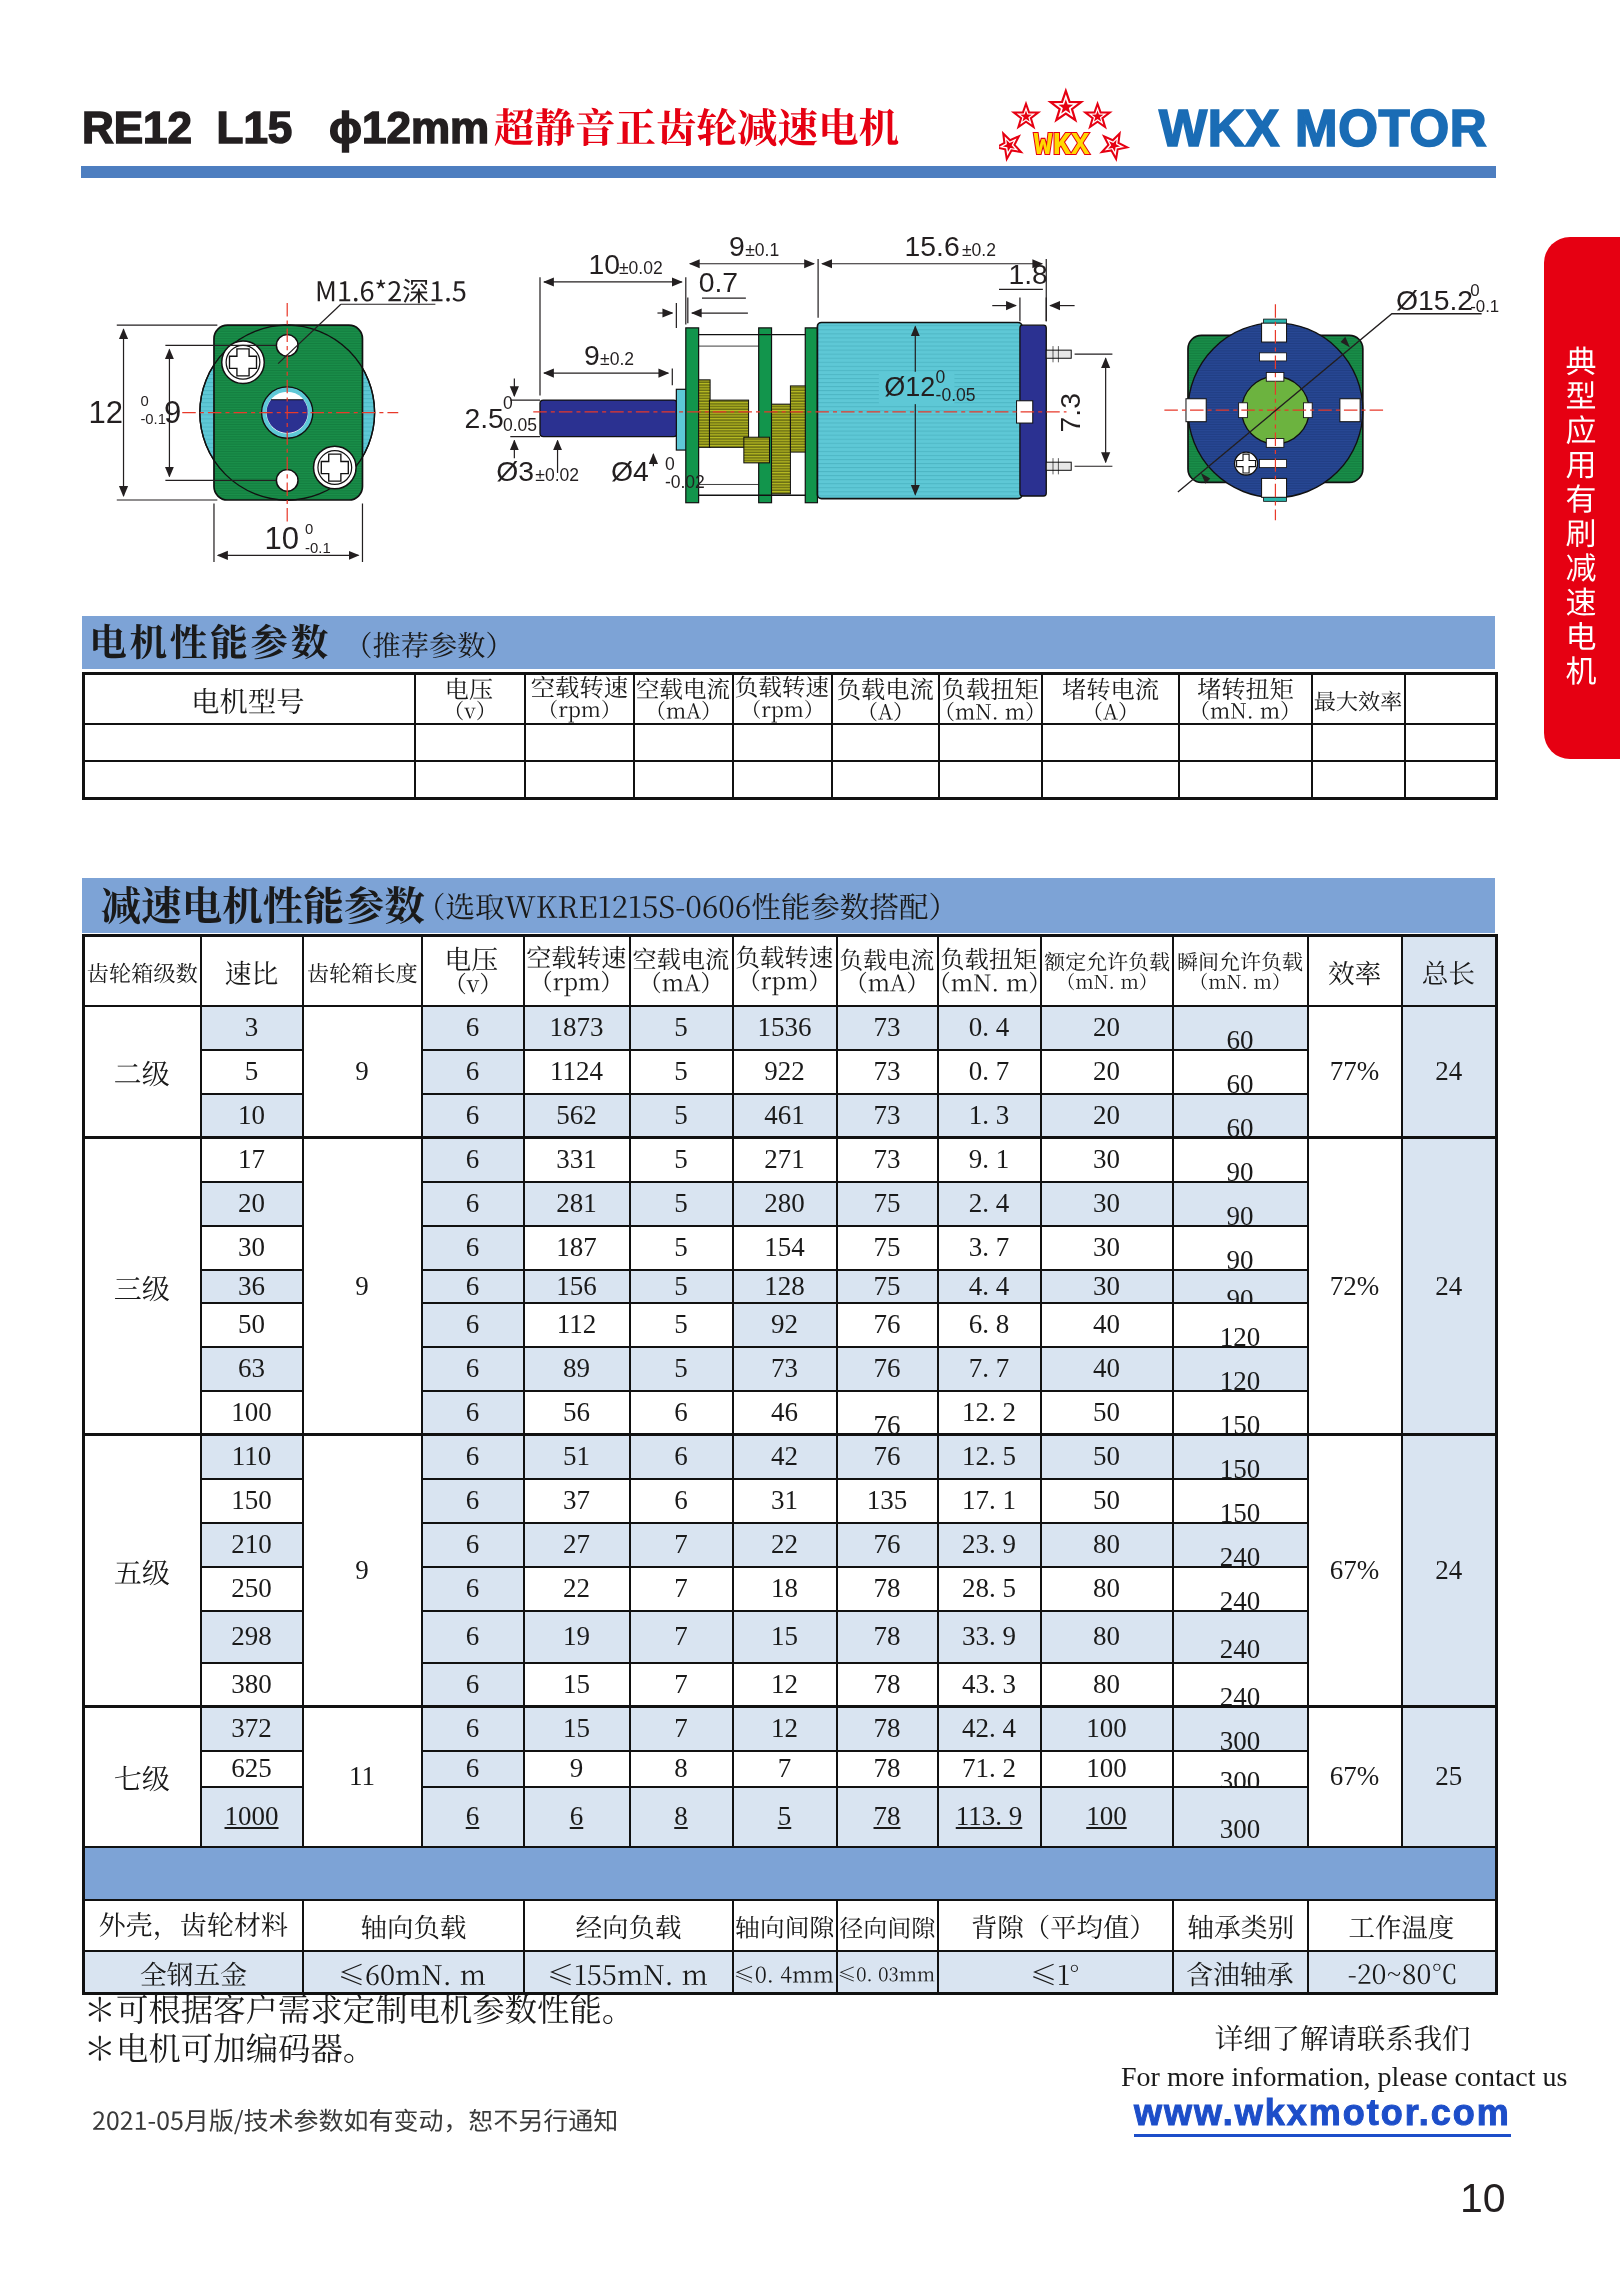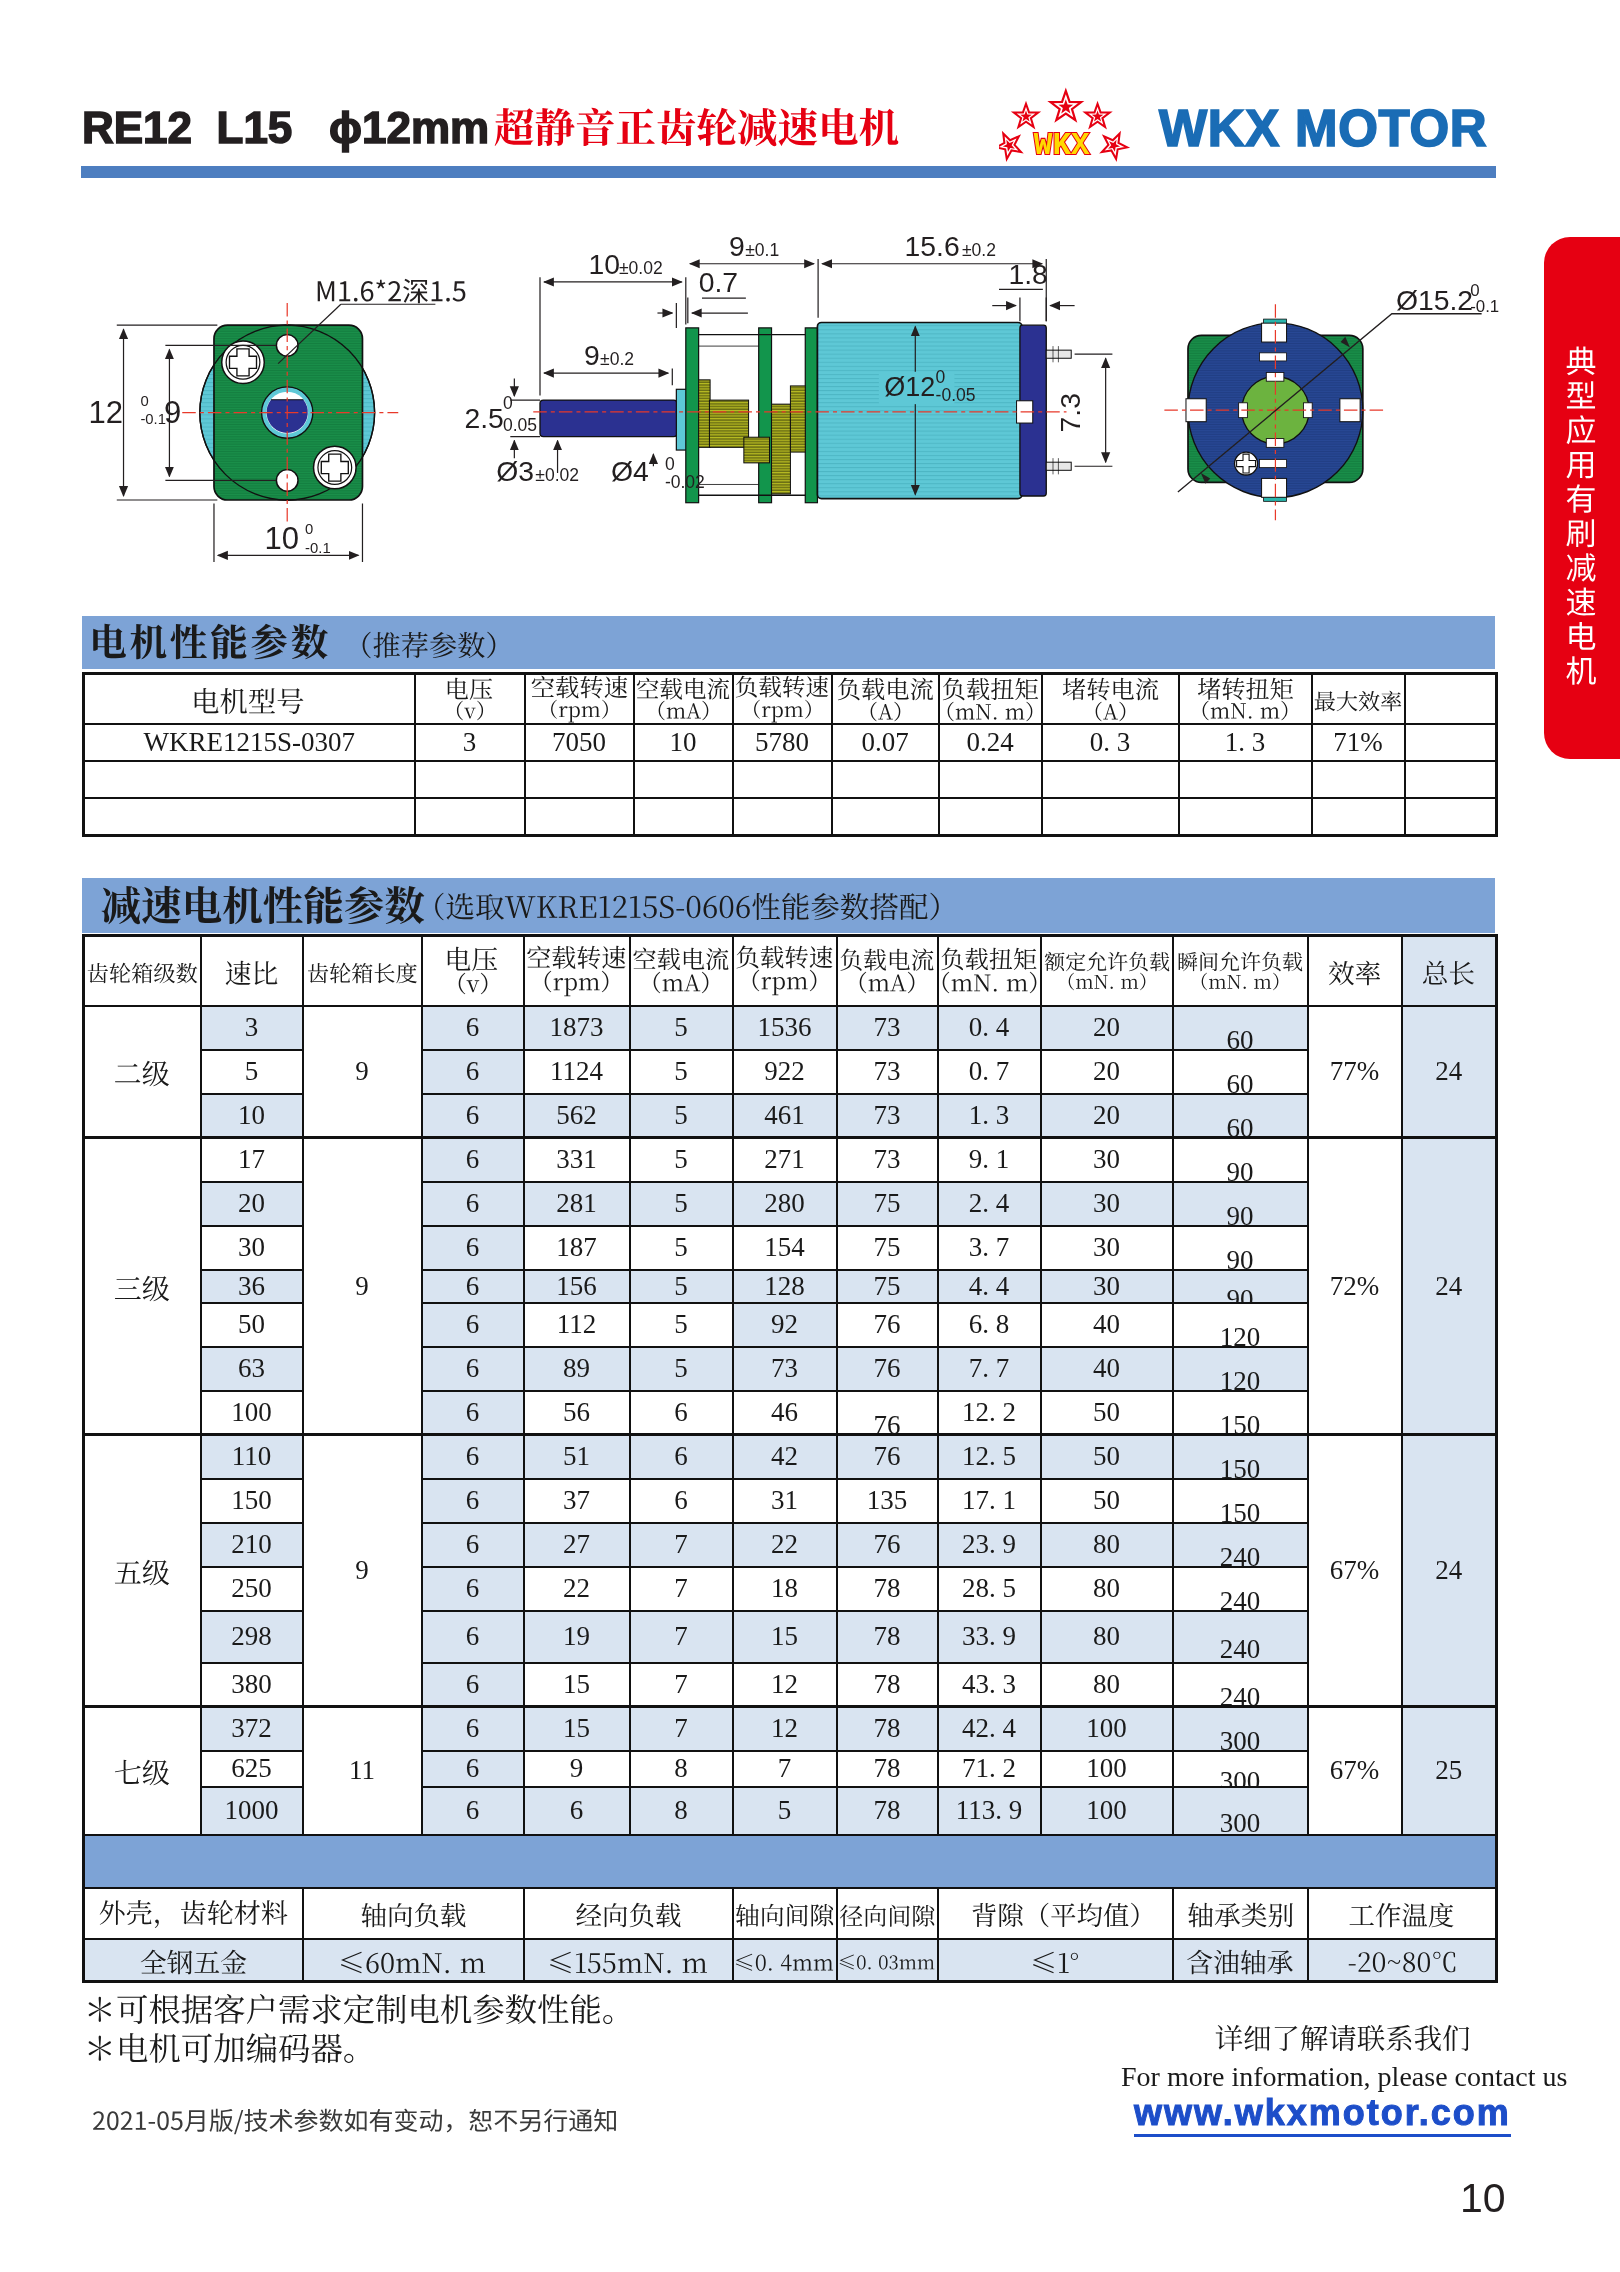--- a/index.html
+++ b/index.html
@@ -722,33 +722,20 @@
             <g transform="scale(0.03300,-0.03300)" fill="#1a1a1a">
               <use href="#g70" x="0.0"></use>
               <use href="#g71" x="1000.0"></use>
               <use href="#g72" x="2000.0"></use>
               <use href="#g73" x="3000.0"></use>
             </g>
           </svg></td>
         <td></td>
       </tr>
 <tr style="height:37px;">
-        <td class="num">WKRE1215S-0307</td>
-        <td class="num">3</td>
-        <td class="num">7050</td>
-        <td class="num">10</td>
-        <td class="num">5780</td>
-        <td class="num">0.07</td>
-        <td class="num">0.24</td>
-        <td class="num">0. 3</td>
-        <td class="num">1. 3</td>
-        <td class="num">71%</td>
-        <td></td>
-      </tr>
-<tr style="height:37px;">
         <td class="num"></td>
         <td class="num"></td>
         <td class="num"></td>
         <td class="num"></td>
         <td class="num"></td>
         <td class="num"></td>
         <td class="num"></td>
         <td class="num"></td>
         <td class="num"></td>
         <td class="num"></td>
@@ -1240,21 +1227,21 @@
         <td class="num">625</td>
         <td class="num bb">6</td>
         <td class="num">9</td>
         <td class="num">8</td>
         <td class="num">7</td>
         <td class="num">78</td>
         <td class="num">71. 2</td>
         <td class="num">100</td>
         <td class="num vbot"><span>300</span></td>
       </tr>
-<tr style="height:48px;">
+<tr style="height:60px;text-decoration:underline;">
         <td class="num bb">1000</td>
         <td class="num bb">6</td>
         <td class="num bb">6</td>
         <td class="num bb">8</td>
         <td class="num bb">5</td>
         <td class="num bb">78</td>
         <td class="num bb">113. 9</td>
         <td class="num bb">100</td>
         <td class="num vbot bb"><span>300</span></td>
       </tr>

